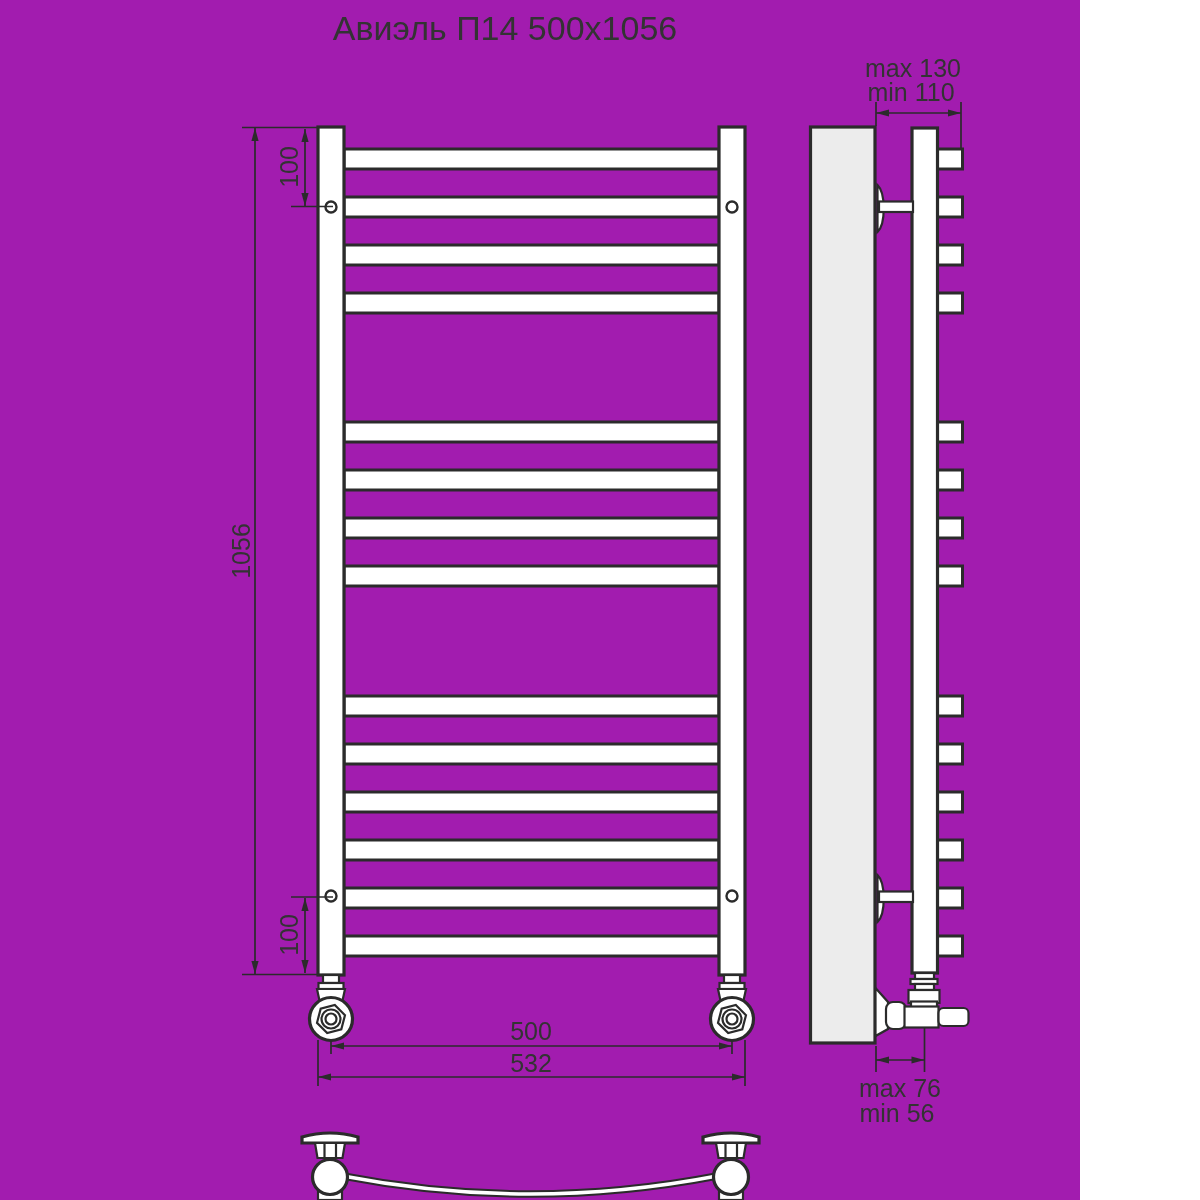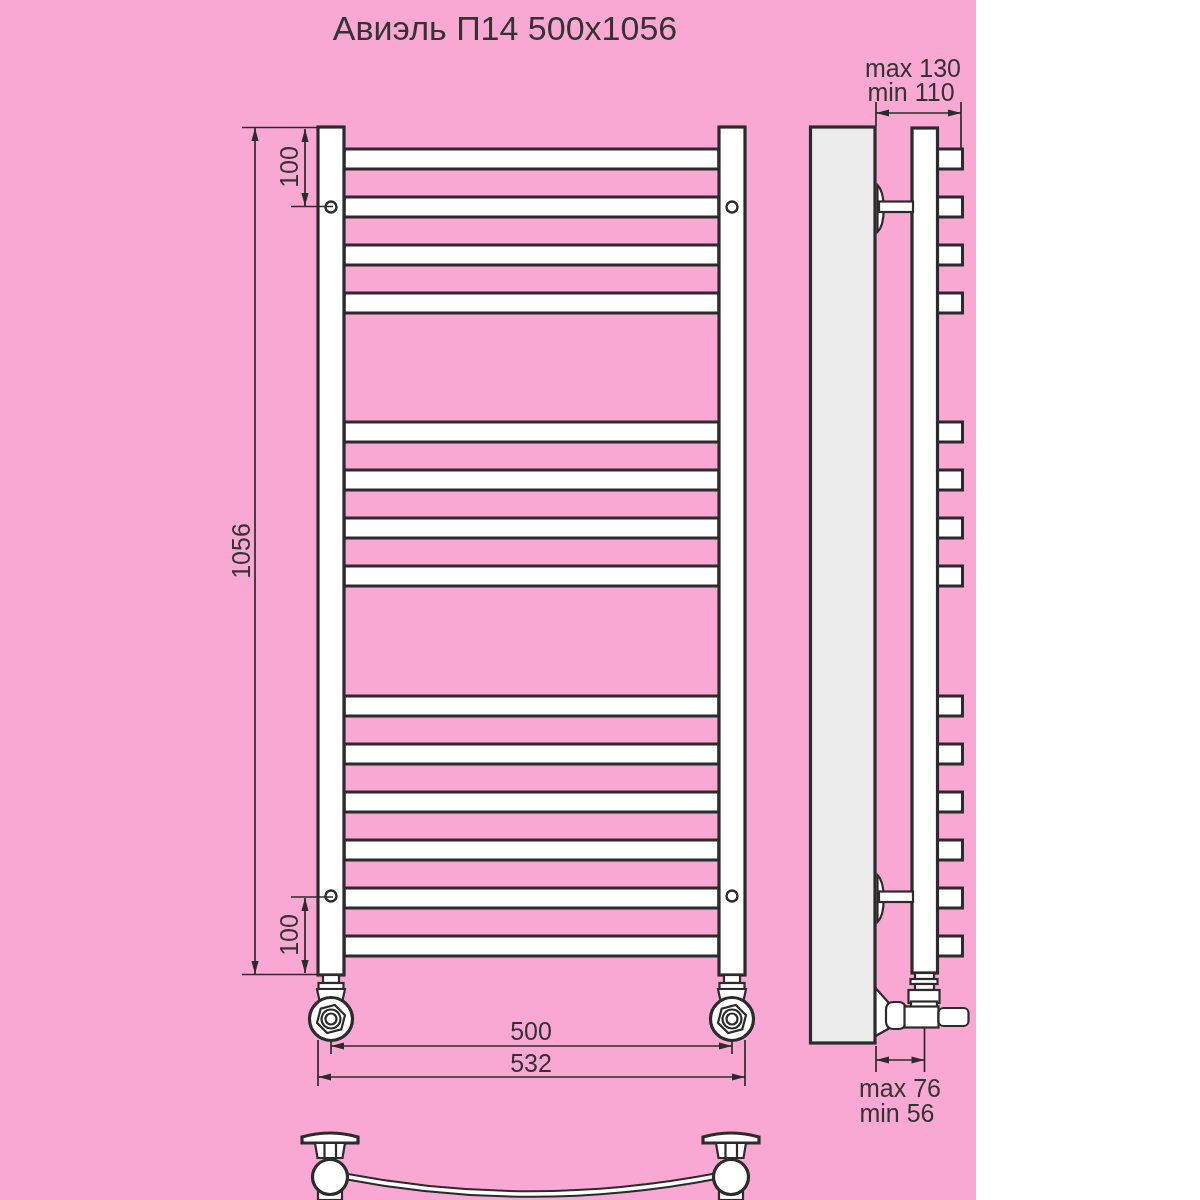--- a/index.html
+++ b/index.html
@@ -1,16 +1,16 @@
 <!DOCTYPE html>
 <html><head>
 <meta charset="utf-8">
 <style>
   html,body{margin:0;padding:0;background:#fff;}
-  .page{width:976px;height:1200px;position:relative;background:#f9a8d4;overflow:hidden;}
+  .page{width:1080px;height:1200px;position:relative;background:#a21caf;overflow:hidden;}
   svg{display:block;}
   .o{fill:#fff;stroke:#2b2b2b;stroke-width:3.2;}
   .tube{fill:#fff;stroke:#2b2b2b;stroke-width:3;}
   .wall{fill:#ececec;stroke:#2b2b2b;stroke-width:3.2;}
   .hole{fill:#fff;stroke:#2b2b2b;stroke-width:2.4;}
   .dim{stroke:#2b2b2b;stroke-width:1.7;fill:none;}
   .ah{fill:#2b2b2b;stroke:none;}
   .pipe-out{fill:none;stroke:#2b2b2b;stroke-width:7.5;}
   .pipe-in{fill:none;stroke:#fff;stroke-width:3.5;}
   .thin{stroke:#2b2b2b;stroke-width:2.2;fill:#fff;}

